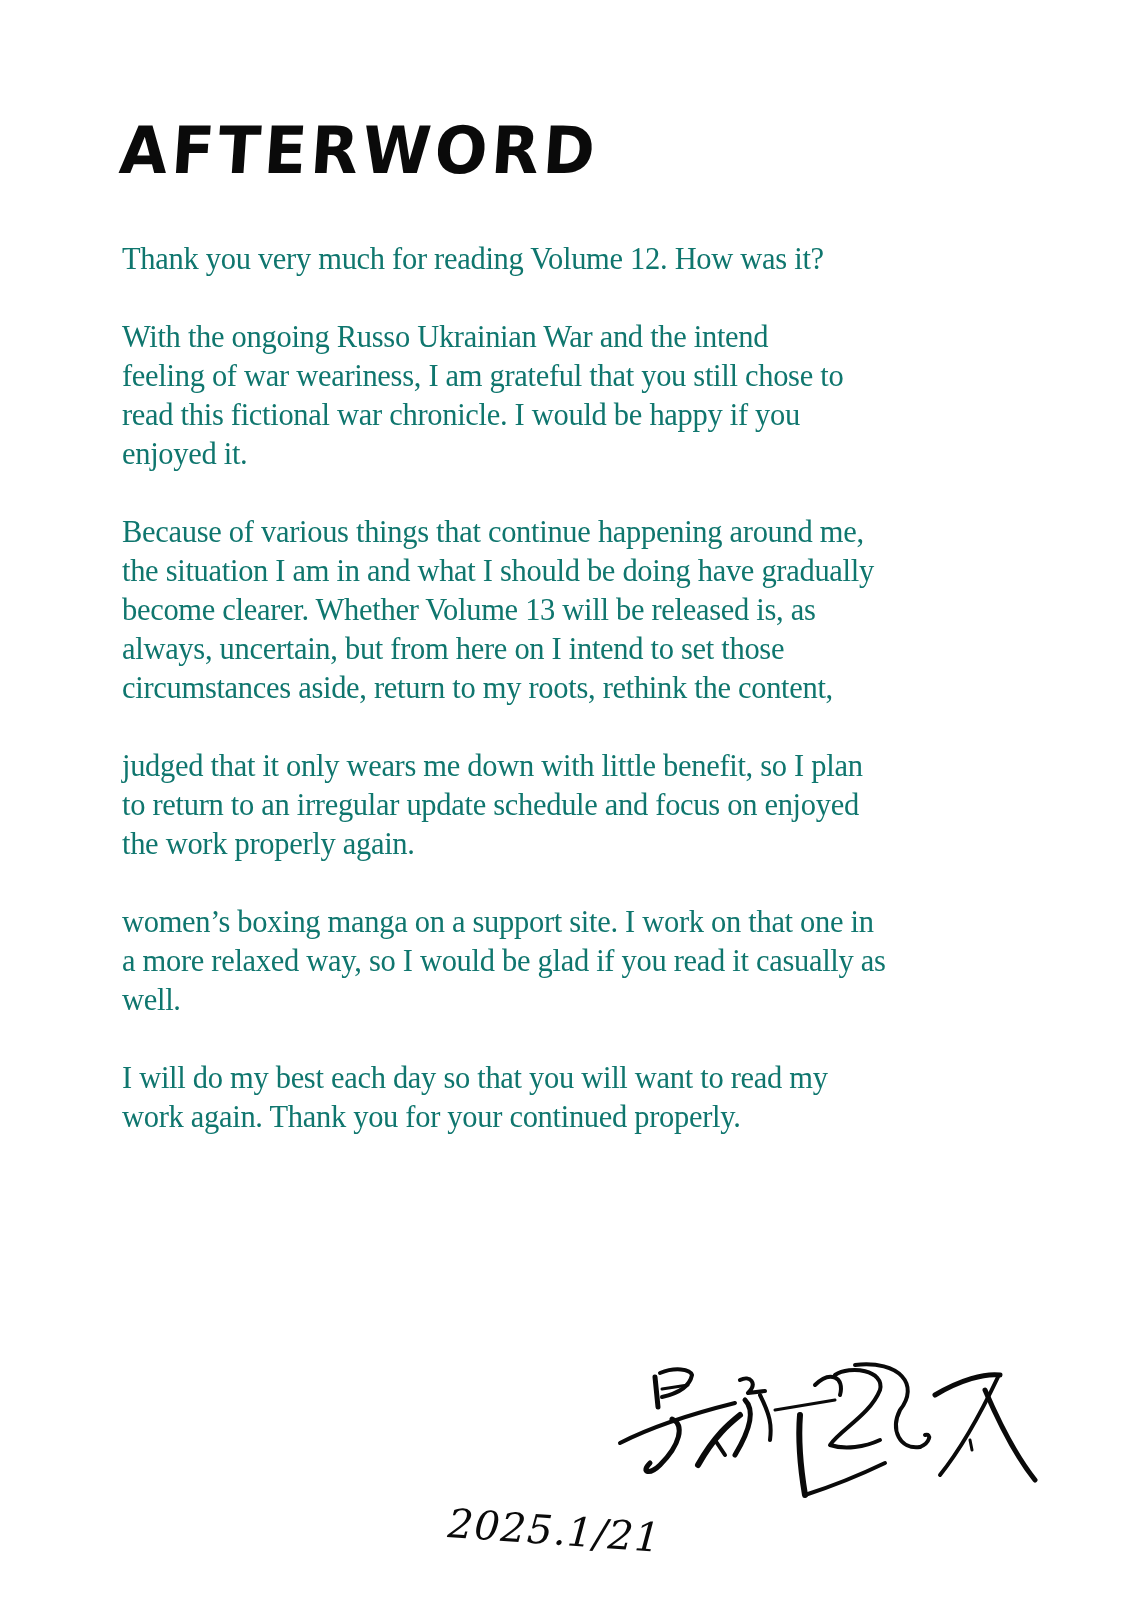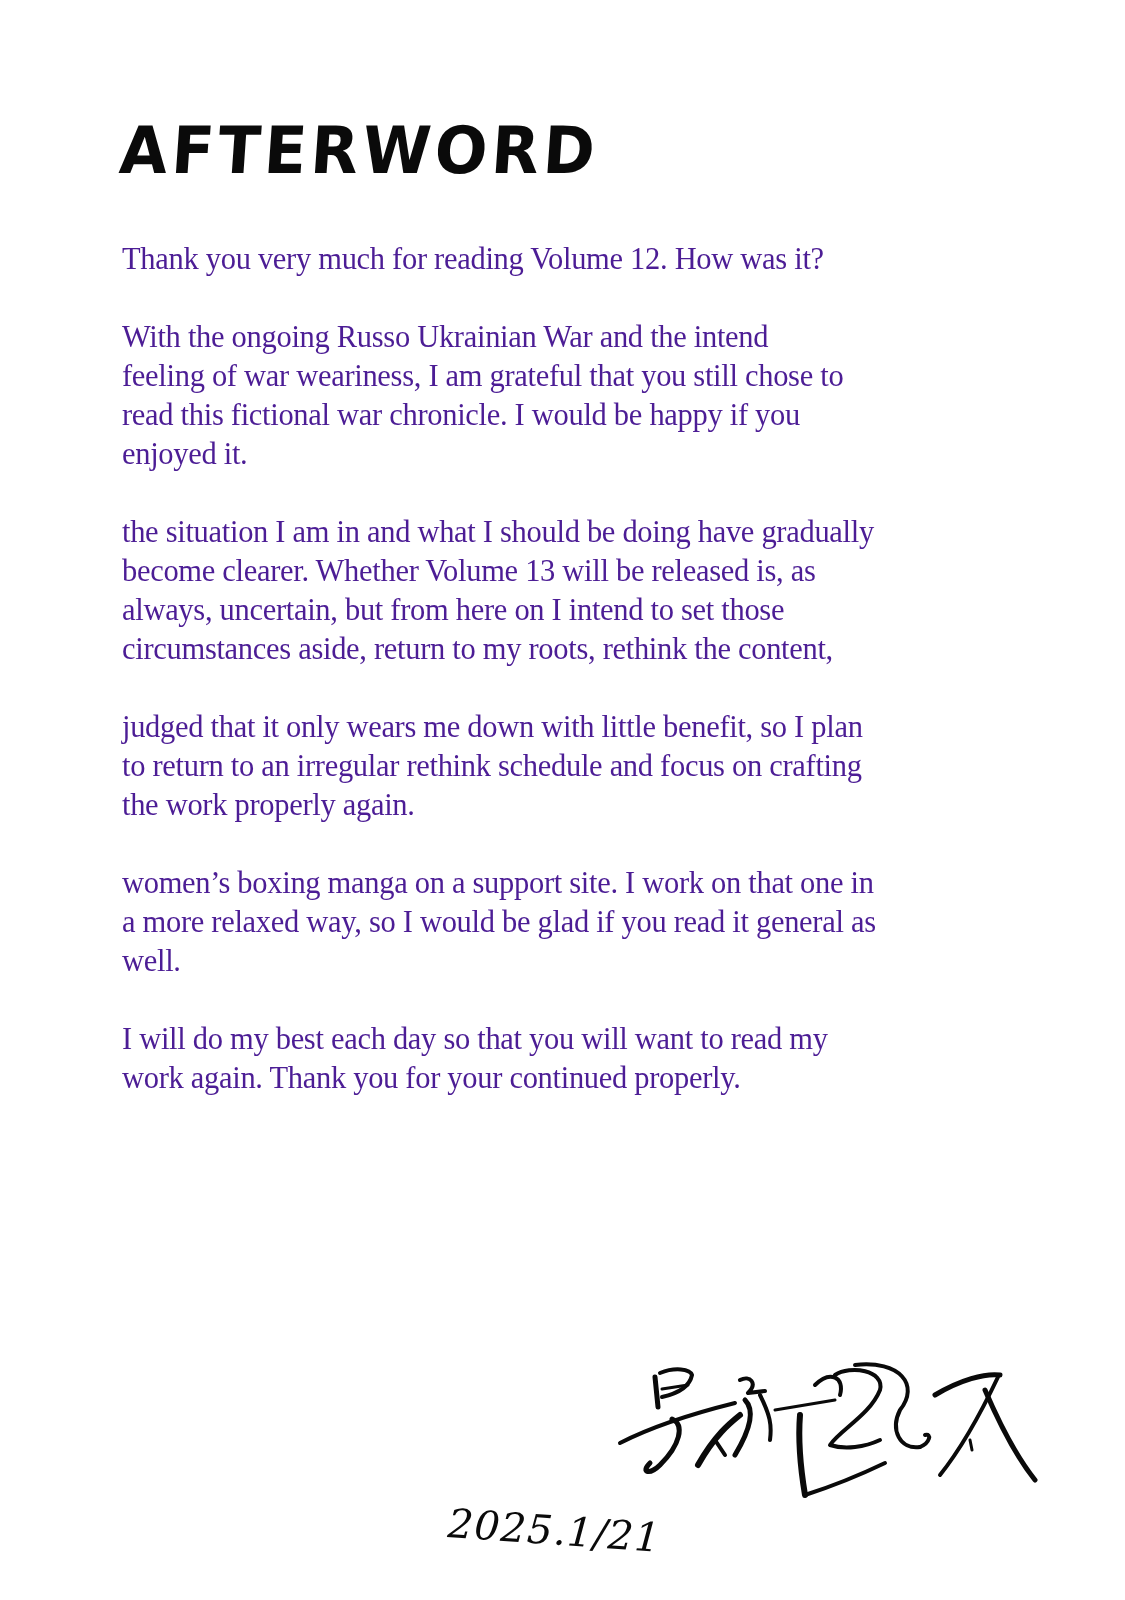--- a/index.html
+++ b/index.html
@@ -35,21 +35,21 @@
       transform-origin: left top;
     }
     .body-text {
       position: absolute;
       left: 122px;
       top: 240px;
       width: 860px;
       font-family: "Liberation Serif", "DejaVu Serif", serif;
       font-size: 30.5px;
       line-height: 39px;
-      color: #4c1d95;
+      color: #0f766e;
       letter-spacing: -0.3px;
     }
     .para {
       margin: 0 0 39px 0;
       white-space: normal;
     }
     .line {
       display: block;
       white-space: nowrap;
     }
@@ -82,33 +82,34 @@
     <p class="para">
       <span class="line">Thank you very much for reading Volume 12. How was it?</span>
     </p>
     <p class="para">
       <span class="line">With the ongoing Russo Ukrainian War and the intend</span>
       <span class="line">feeling of war weariness, I am grateful that you still chose to</span>
       <span class="line">read this fictional war chronicle. I would be happy if you</span>
       <span class="line">enjoyed it.</span>
     </p>
     <p class="para">
+      <span class="line">Because of various things that continue happening around me,</span>
       <span class="line">the situation I am in and what I should be doing have gradually</span>
       <span class="line">become clearer. Whether Volume 13 will be released is, as</span>
       <span class="line">always, uncertain, but from here on I intend to set those</span>
       <span class="line">circumstances aside, return to my roots, rethink the content,</span>
     </p>
     <p class="para">
       <span class="line">judged that it only wears me down with little benefit, so I plan</span>
-      <span class="line">to return to an irregular rethink schedule and focus on crafting</span>
+      <span class="line">to return to an irregular update schedule and focus on enjoyed</span>
       <span class="line">the work properly again.</span>
     </p>
     <p class="para">
       <span class="line">women’s boxing manga on a support site. I work on that one in</span>
-      <span class="line">a more relaxed way, so I would be glad if you read it general as</span>
+      <span class="line">a more relaxed way, so I would be glad if you read it casually as</span>
       <span class="line">well.</span>
     </p>
     <p class="para">
       <span class="line">I will do my best each day so that you will want to read my</span>
       <span class="line">work again. Thank you for your continued properly.</span>
     </p>
   </div>
 
   <div class="date">2025.1/21</div>
 

